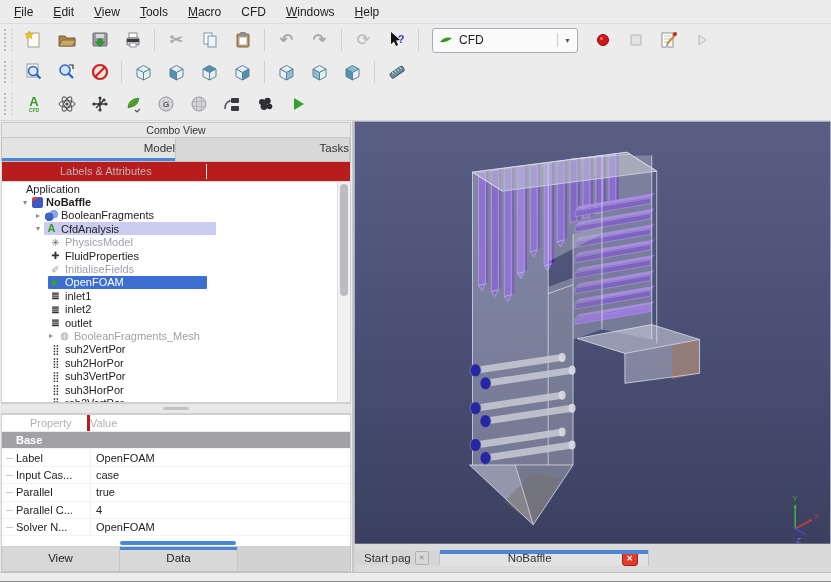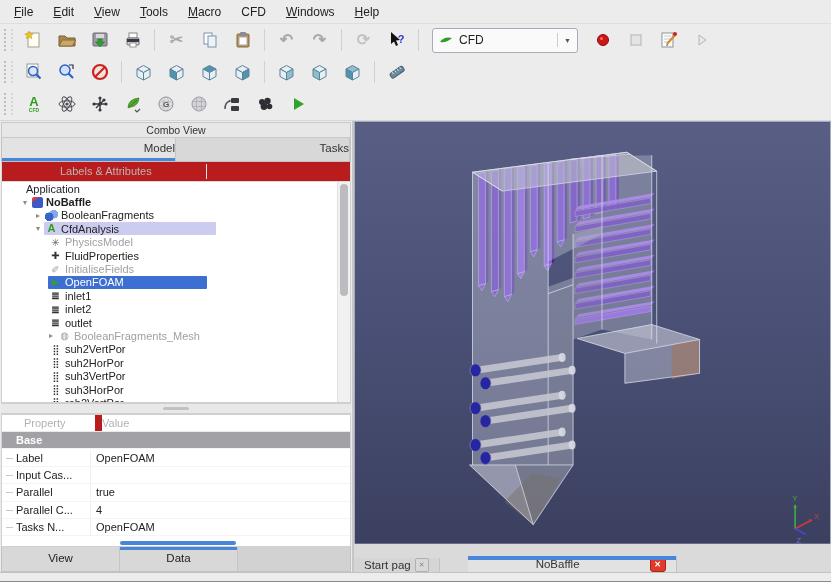--- a/index.html
+++ b/index.html
@@ -55,39 +55,39 @@
   .icon-boundary-icon{color:#2e2e2e;font-weight:bold;}
   .icon-mesh-icon{color:#9a9aa0;}
   .icon-porous-icon{color:#2b2b2b;font-size:10px;letter-spacing:-1px;}
   .tree-vscroll{position:absolute;right:0;top:0;bottom:0;width:12px;background:#f1f1f1;border-left:1px solid #e2e2e2;}
   .tree-vscroll .thumb{position:absolute;left:2px;right:2px;top:2px;height:112px;background:#bcbcc0;border-radius:4px;}
   .splitter{height:9px;background:#e8e8e8;border-top:1px solid #cfcfcf;border-bottom:1px solid #cfcfcf;position:relative;margin:0 1px;}
   .splitter::after{content:"";position:absolute;left:50%;top:3px;width:26px;height:3px;margin-left:-13px;background:#c2c2c2;border-radius:2px;}
   
   .props{height:131px;background:#fff;border:1px solid #d0d0d0;margin:0 1px;overflow:hidden;position:relative;font-size:11px;}
   .phead{display:flex;height:16px;line-height:16px;color:#b2b2b6;border-bottom:1px solid #eaeaea;}
-  .phead .pn{width:100px;padding-left:22px;box-sizing:border-box;border-right:7px solid #b91c1c;}
+  .phead .pn{width:88px;padding-left:28px;box-sizing:border-box;border-right:3px solid #b91c1c;}
   .phead .pv{flex:1;text-align:left;}
   .prow{display:flex;height:16.4px;align-items:center;border-bottom:1px solid #f4f4f4;}
   .pgut{width:14px;flex:none;position:relative;height:100%;}
   .pgut::after{content:"";position:absolute;left:4px;top:50%;width:7px;height:1px;background:#c9c9c9;}
   .pname{width:74px;flex:none;overflow:hidden;white-space:nowrap;line-height:16px;border-right:1px solid #f0f0f0;}
   .pval{flex:1;padding-left:5px;white-space:nowrap;}
   .prow.pgroup{background:#a2a2a6;color:#fff;font-weight:bold;}
   .prow.pgroup .pgut::after{display:none;}
   .prow.pgroup .pname{border:none;width:auto;}
   .props-hscroll{position:absolute;bottom:1px;left:118px;width:116px;height:4px;background:#4a86d8;border-radius:2px;}
   .ptabs{height:24px;display:flex;background:#d2d2d2;border:1px solid #c2c2c2;border-top:none;margin:0 1px;}
   .ptab{width:117px;text-align:center;line-height:22px;font-size:11.5px;position:relative;background:#d8d8d8;border-right:1px solid #c6c6c6;}
   .ptab.active::before{content:"";position:absolute;top:0;left:0;right:0;height:3px;background:#4a86d8;}
   
   .right{flex:1;display:flex;flex-direction:column;min-width:0;}
   .viewport{height:423px;position:relative;border:1px solid #a6acbe;border-bottom:none;box-sizing:border-box;background:#4a5075;}
   .viewport svg{position:absolute;left:0;top:0;}
-  .mdibar{height:28px;background:#dadada;display:flex;align-items:flex-end;border-top:1px solid #b6b6b6;gap:28px;}
+  .mdibar{height:28px;background:#dadada;display:flex;align-items:center;border-top:1px solid #b6b6b6;}
   .mditab{display:flex;align-items:center;gap:6px;padding:0 10px;font-size:11.5px;color:#333;
           position:relative;background:#d5d5d5;border-right:1px solid #c2c2c2;}
   .mditab.active{background:#e2e2e2;}
   .mditab.active::before{content:"";position:absolute;top:0;left:0;right:0;height:4px;background:#4a86d8;}
   .mditab .spacer{width:52px;}
   .close-gray{width:12px;height:12px;background:#d8d8d8;border:1px solid #b0b0b0;border-radius:2px;
               font-size:7px;color:#8a8a8a;display:flex;align-items:center;justify-content:center;margin-left:-2px;}
   .close-red{width:14px;height:14px;background:#e23b2e;border:1px solid #a82318;border-radius:3px;
              font-size:8px;font-weight:bold;color:#fff;display:flex;align-items:center;justify-content:center;}
   .statusbar{height:8px;background:#ececec;border-top:1px solid #c2c2c2;}
@@ -561,37 +561,38 @@
             <div class="prow pitem">
               <span class="pgut"></span>
               <span class="pname">Label</span>
               <span class="pval">OpenFOAM</span>
             </div>
 
 
             <div class="prow pitem">
               <span class="pgut"></span>
               <span class="pname">Input Cas...</span>
+              <span class="pval">case</span>
             </div>
 
             <div class="prow pitem">
               <span class="pgut"></span>
               <span class="pname">Parallel</span>
               <span class="pval">true</span>
             </div>
 
             <div class="prow pitem">
               <span class="pgut"></span>
               <span class="pname">Parallel C...</span>
               <span class="pval">4</span>
             </div>
 
             <div class="prow pitem">
               <span class="pgut"></span>
-              <span class="pname">Tasks N...</span>
+              <span class="pname">Solver N...</span>
               <span class="pval">OpenFOAM</span>
             </div>
           </div>
         <div class="props-hscroll"></div>
       </div>
       <div class="ptabs">
         <div class="ptab">View</div>
         <div class="ptab active">Data</div>
         <div style="flex:1;background:#d2d2d2;"></div>
       </div>

